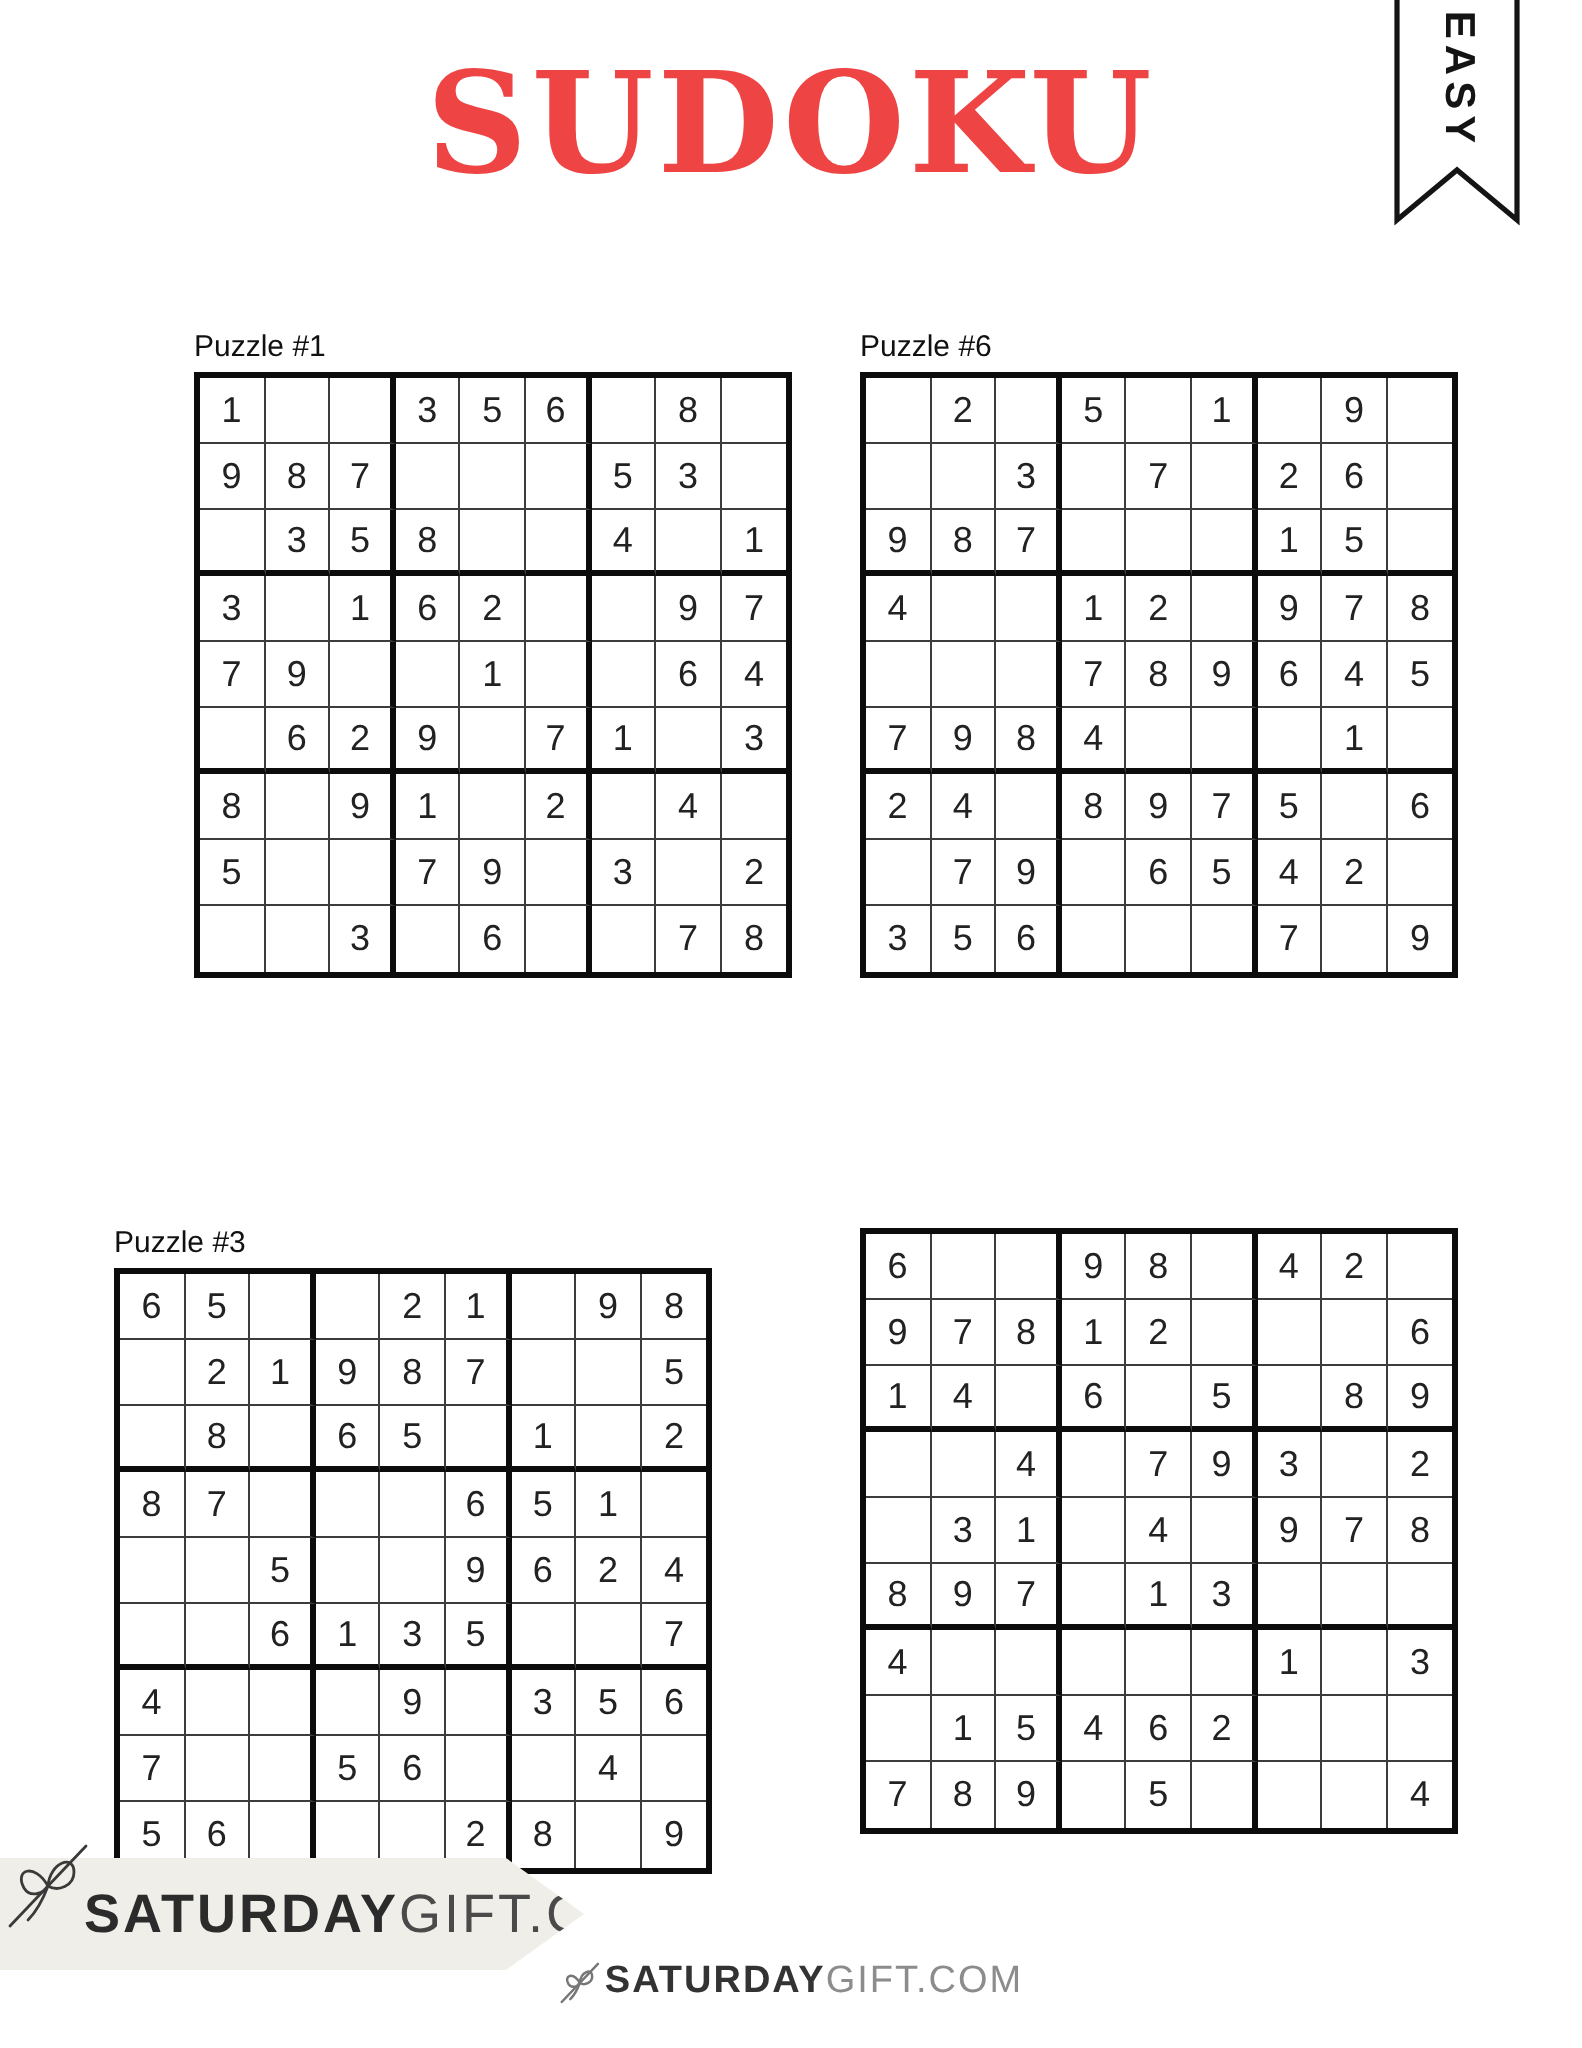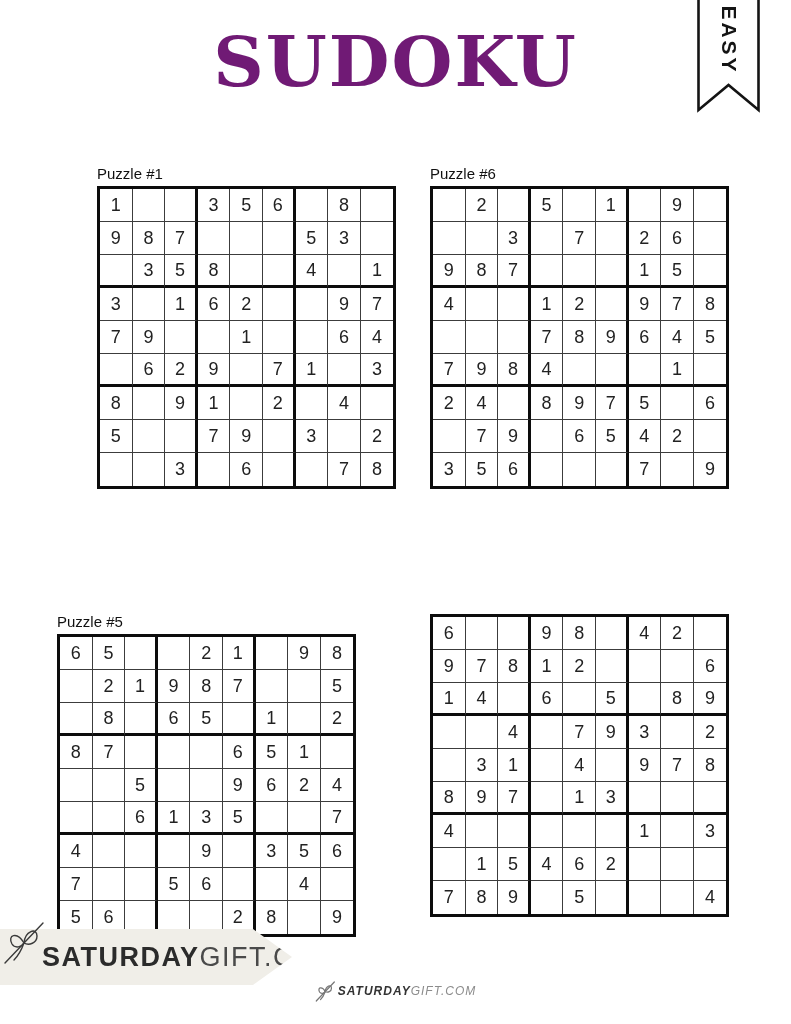--- a/index.html
+++ b/index.html
@@ -14,21 +14,21 @@
 
   
   #title {
     position: absolute;
     top: 20px; left: 0; width: 100%;
     text-align: center;
     font-family: "DejaVu Serif", serif;
     font-weight: bold;
     font-size: 70px;
     letter-spacing: 2px;
-    color: #701a75;
+    color: #ef4444;
     line-height: 1.2;
   }
 
   
   #ribbon {
     position: absolute;
     left: 697px; top: 0; width: 63px; height: 113px;
   }
   #ribbon svg { position: absolute; left: 0; top: 0; }
   #ribbon .ribbon-text {
@@ -109,24 +109,23 @@
   #small-logo {
     position: absolute;
     top: 980px; left: 50%;
     transform: translateX(-50%);
     display: flex;
     align-items: center;
     gap: 3px;
     z-index: 5;
   }
   #small-logo .small-text {
-    font-size: 12px;
+    font-size: 19px;
     letter-spacing: 1px;
     white-space: nowrap;
-    font-style: italic;
   }
   #small-logo .logo-bold { color: #333; }
   #small-logo .logo-light { color: #8c8c8c; }
 </style>
 </head>
 <body style="--banner-bg: #f0eee8;">
 
 <div id="title">SUDOKU</div>
 
 <div id="ribbon">
@@ -302,21 +301,21 @@
       <div class="cell br nb">6</div>
       <div class="cell nb"></div>
       <div class="cell nb"></div>
       <div class="cell br nb"></div>
       <div class="cell nb">7</div>
       <div class="cell nb"></div>
       <div class="cell nr nb">9</div>
     </div>
 </div>
 <div class="puzzle" id="p3">
-  <div class="plabel">Puzzle #5</div>
+  <div class="plabel">Puzzle #3</div>
   <div class="sgrid">
       <div class="cell">6</div>
       <div class="cell">5</div>
       <div class="cell br"></div>
       <div class="cell"></div>
       <div class="cell">2</div>
       <div class="cell br">1</div>
       <div class="cell"></div>
       <div class="cell">9</div>
       <div class="cell nr">8</div>

